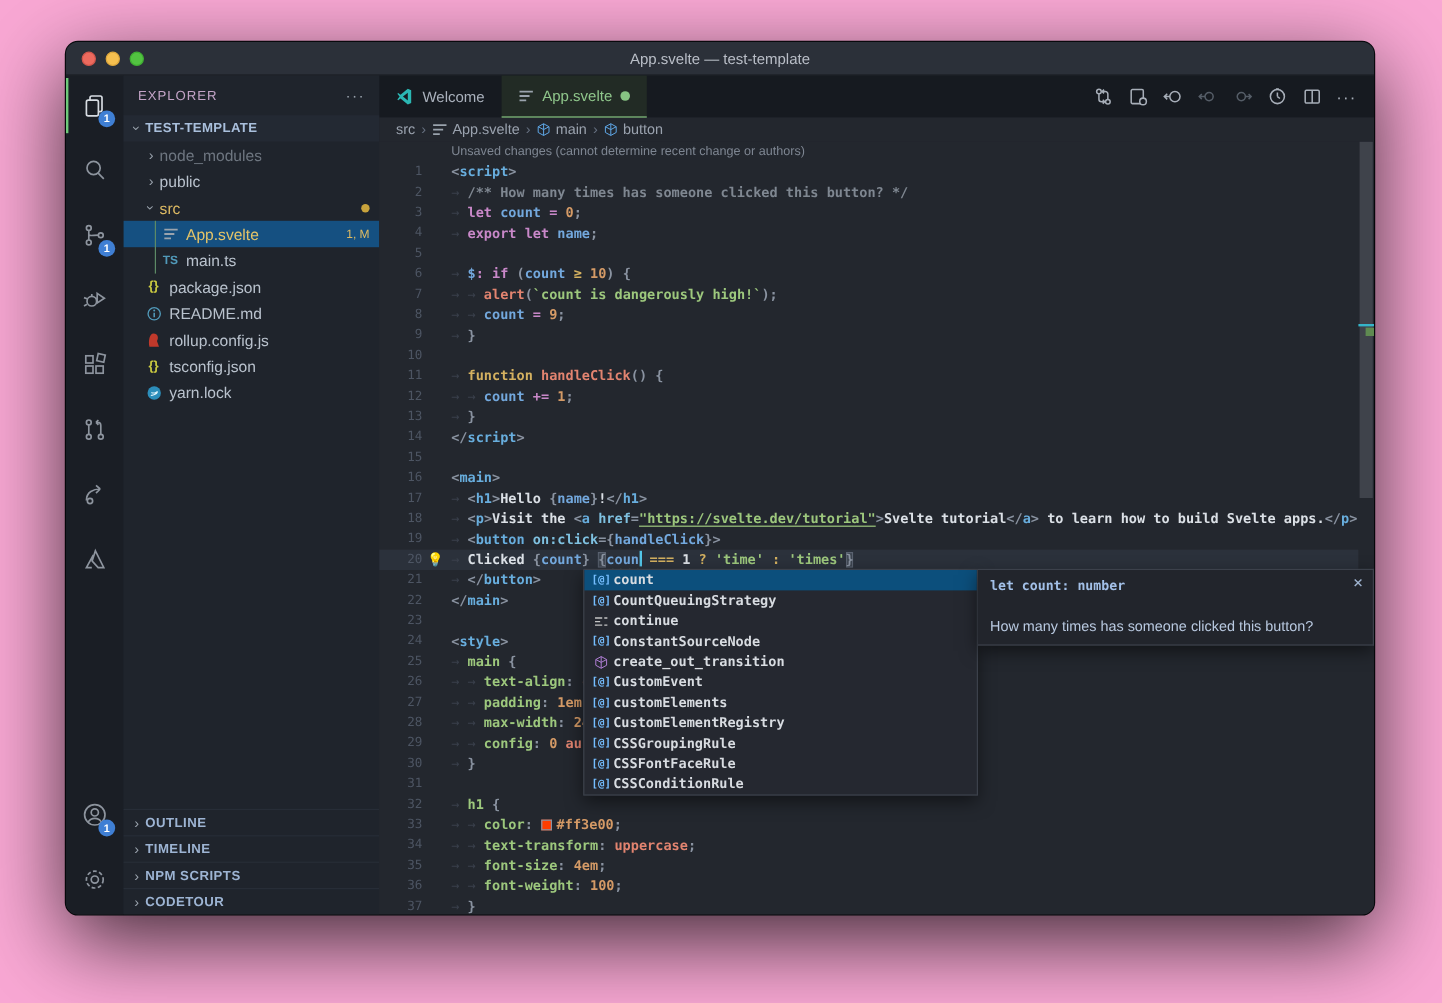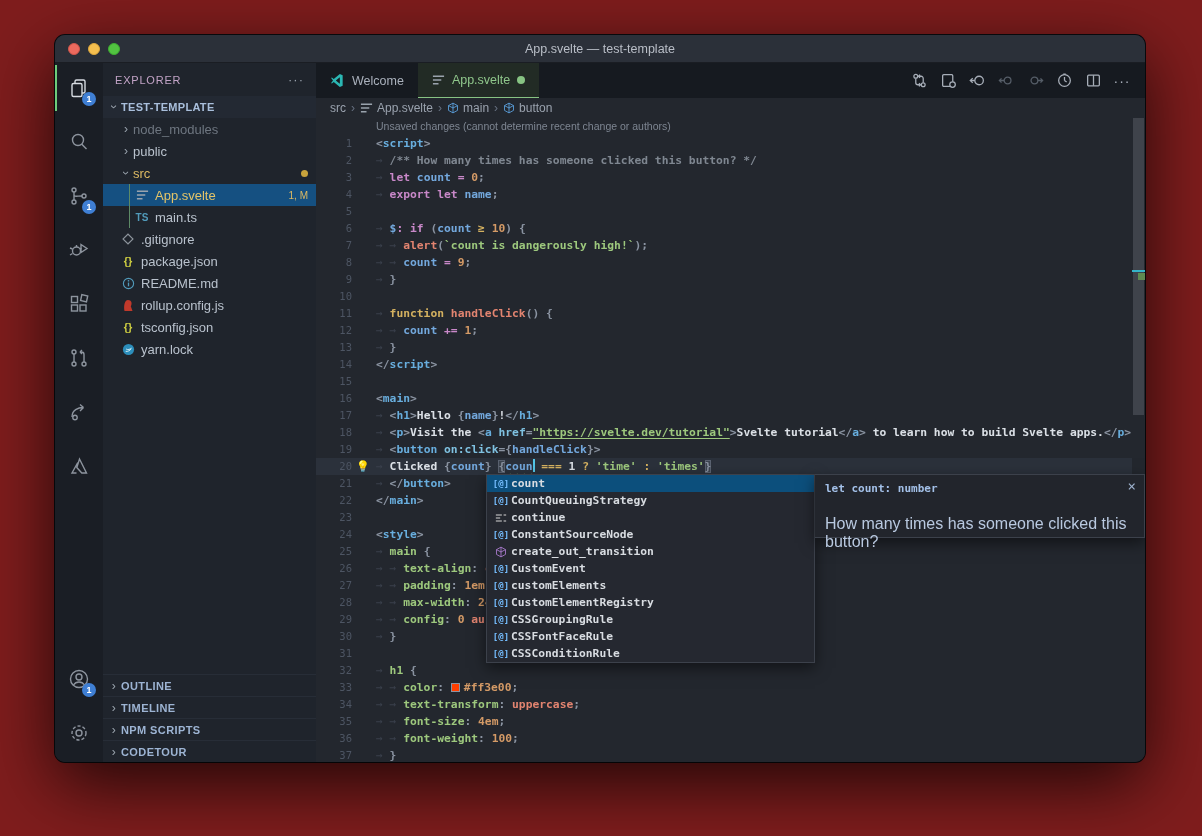--- a/index.html
+++ b/index.html
@@ -1,18 +1,18 @@
 <!DOCTYPE html>
 <html><head>
 <meta charset="utf-8">
 <style>
   * { margin:0; padding:0; box-sizing:border-box; }
   html,body { width:1202px; height:836px; background:#000; overflow:hidden;
               font-family:"Liberation Sans", sans-serif; }
-  .stage { position:relative; width:1202px; height:836px; background:#7f1d1d; }
+  .stage { position:relative; width:1202px; height:836px; background:#f9a8d4; }
   .window { position:absolute; left:55px; top:35px; width:1090px; height:727px;
             background:#23272e; border-radius:10px; overflow:hidden;
             box-shadow:0 22px 70px rgba(0,0,0,.75), 0 0 0 1px #0a0c10; }
   
   .titlebar { position:relative; height:28px; background:#2b3039;
               border-bottom:1px solid #1a1d23; }
   .lights { position:absolute; left:13px; top:8px; display:flex; gap:8px; }
   .light { width:12px; height:12px; border-radius:50%; }
   .light.r { background:#ec6a5e; border:1px solid #d1564c; }
   .light.y { background:#f5bf4f; border:1px solid #dda73d; }
@@ -115,21 +115,21 @@
            box-shadow:0 5px 14px rgba(0,0,0,.5); }
   .srow { height:17px; display:flex; align-items:center; padding-left:4px; cursor:pointer; }
   .srow.sel { background:#0c4f7c; }
   .sicon { width:20px; flex-shrink:0; display:flex; justify-content:center; align-items:center; }
   .sgv { color:#75beff; font-size:9px; font-weight:700; font-family:"DejaVu Sans Mono",monospace; }
   .slabel { color:#d8dce1; font-size:11.3px; font-weight:700; white-space:pre; }
   .docpanel { width:330px; height:64px; background:#22252c; border:1px solid #3c414b;
               border-left:none; position:relative; box-shadow:0 5px 14px rgba(0,0,0,.5); }
   .docsig { position:absolute; left:10px; top:7px; color:#a3c0e8; font-size:11px;
             font-weight:600; font-family:"DejaVu Sans Mono",monospace; }
-  .docdesc { position:absolute; left:10px; top:40px; color:#b9c9e0; font-size:16px;
+  .docdesc { position:absolute; left:10px; top:40px; color:#b9c9e0; font-size:12px;
              font-weight:400; font-family:"Liberation Sans",sans-serif; }
   .docclose { position:absolute; right:8px; top:3px; color:#9fb3cf; font-size:14px;
               cursor:pointer; font-weight:400; }
 </style>
 </head>
 <body>
 
 <div class="stage">
   <div class="window">
 
@@ -251,28 +251,20 @@
                 </svg>
               </span>
               <span class="lbl">App.svelte</span>
               <span class="tbadge">1, M</span>
             </div>
             <div class="trow" style="padding-left: 30px;">
               <span class="ticon">
                 <span style="color:#519aba;font-size:10px;font-weight:700">TS</span>
               </span>
               <span class="lbl">main.ts</span>
-            </div>
-            <div class="trow" style="padding-left: 16px;">
-              <span class="ticon">
-                <svg width="12" height="12" viewBox="0 0 12 12">
-                  <rect x="2.5" y="2.5" width="7" height="7" transform="rotate(45 6 6)" fill="none" stroke="#8a9199" stroke-width="1.2"></rect>
-                </svg>
-              </span>
-              <span class="lbl">.gitignore</span>
             </div>
             <div class="trow" style="padding-left: 16px;">
               <span class="ticon">
                 <span style="color:#cbcb41;font-size:11px;font-weight:700">{}</span>
               </span>
               <span class="lbl">package.json</span>
             </div>
             <div class="trow" style="padding-left: 16px;">
               <span class="ticon">
                 <svg width="13" height="13" viewBox="0 0 14 14">

